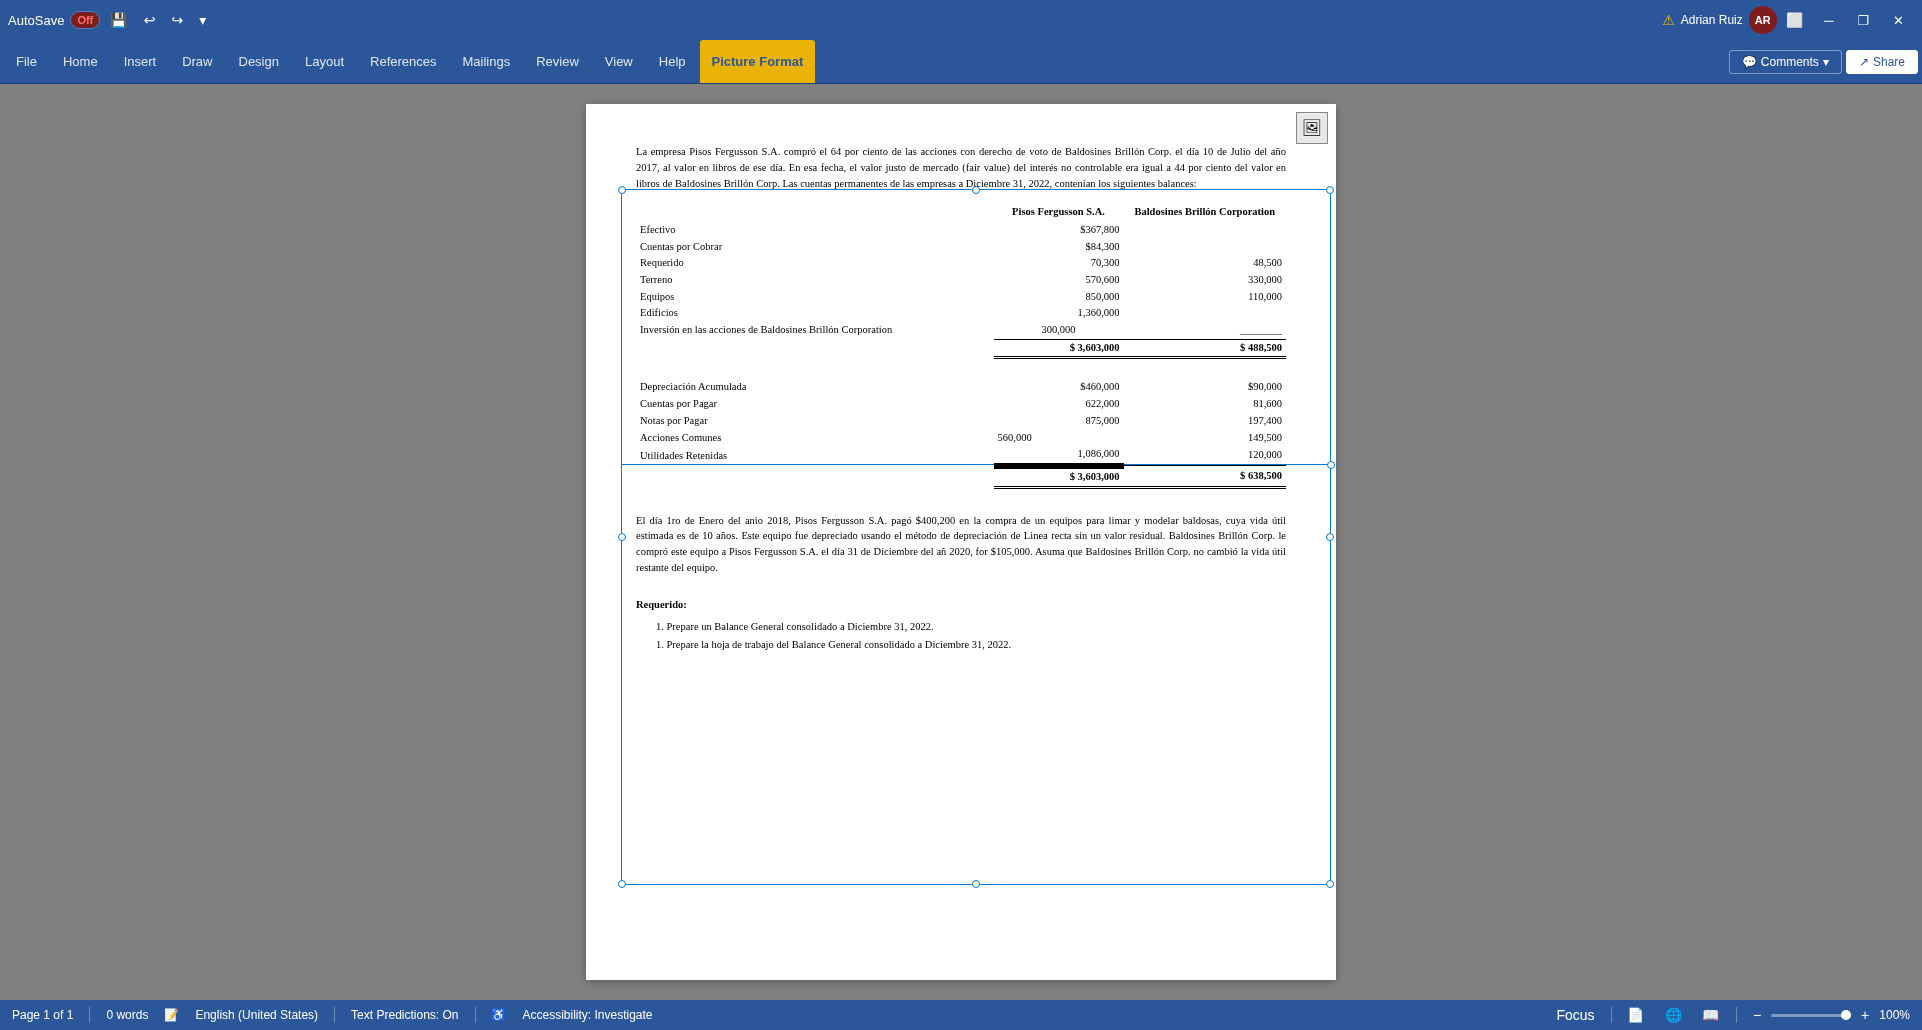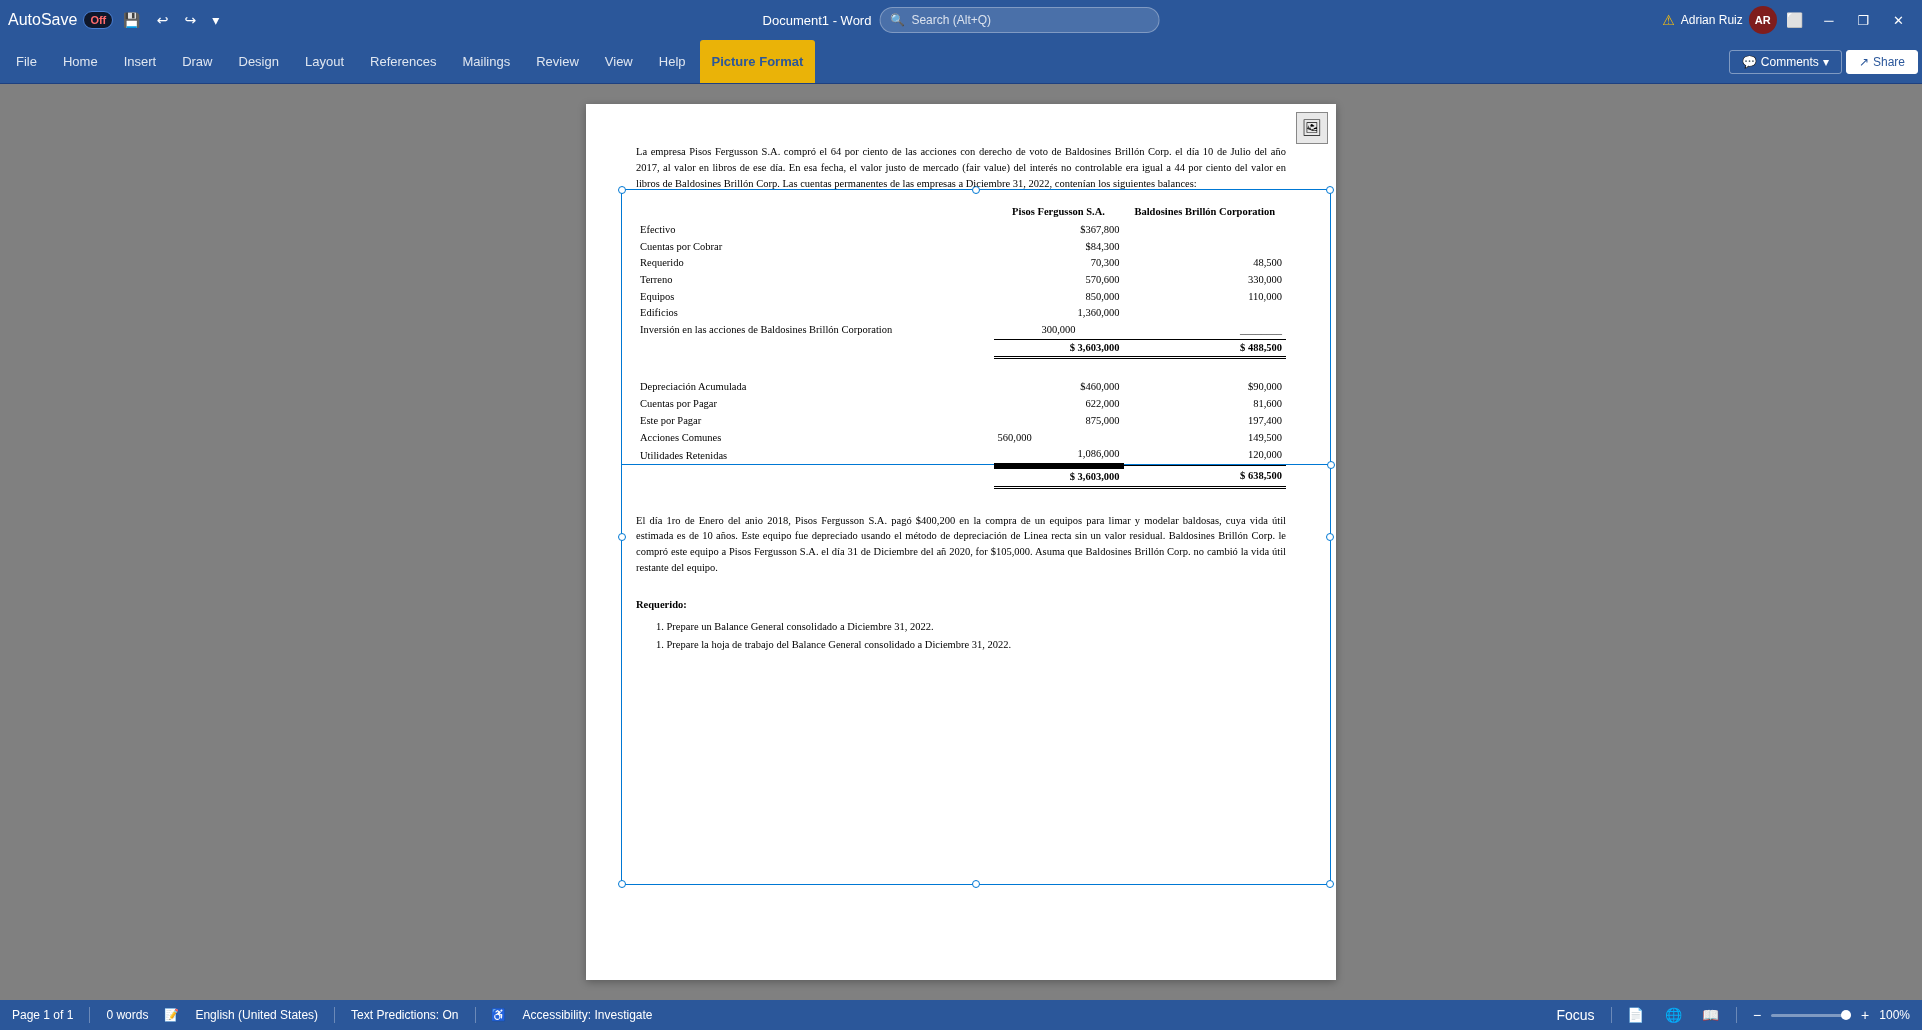--- a/index.html
+++ b/index.html
@@ -9,23 +9,23 @@
     .titlebar {
       height: 40px;
       background: #2b579a;
       display: flex;
       align-items: center;
       padding: 0 8px;
       color: white;
       position: relative;
     }
     .titlebar-left { display: flex; align-items: center; gap: 4px; }
-    .autosave-label { font-size: 16px; color: white; margin-right: 2px; }
+    .autosave-label { font-size: 13px; color: white; margin-right: 2px; }
     .autosave-toggle {
-      background: #0f172a;
+      background: #7f1d1d;
       border: 1px solid #4a7fd4;
       border-radius: 10px;
       padding: 2px 6px;
       font-size: 11px;
       color: #aac8ff;
       display: flex; align-items: center; gap: 4px;
     }
     .toggle-indicator { color: #ff6b6b; font-weight: bold; }
     .titlebar-icon-btn {
       background: transparent;
@@ -239,27 +239,20 @@
     <span class="autosave-label">AutoSave</span>
     <div class="autosave-toggle">
       <span class="toggle-indicator">Off</span>
     </div>
     <button class="titlebar-icon-btn">💾</button>
     <button class="titlebar-icon-btn">↩</button>
     <button class="titlebar-icon-btn">↪</button>
     <button class="titlebar-icon-btn">▾</button>
   </div>
 
-  <div class="titlebar-center">
-    <span class="doc-title">Document1 - Word</span>
-    <div class="search-box">
-      <span>🔍</span>
-      <span class="search-text">Search (Alt+Q)</span>
-    </div>
-  </div>
 
   <div class="titlebar-right">
     <div class="user-info">
       <span class="warning-icon">⚠</span>
       <span>Adrian Ruiz</span>
       <div class="user-avatar">
         <span>AR</span>
       </div>
     </div>
     <button class="titlebar-icon-btn">⬜</button>
@@ -408,21 +401,21 @@
             <td class="col-label">Depreciación Acumulada</td>
             <td style="text-align:right;width:20%;">$460,000</td>
             <td style="text-align:right;width:25%;">$90,000</td>
           </tr>
           <tr>
             <td>Cuentas por Pagar</td>
             <td style="text-align:right;">622,000</td>
             <td style="text-align:right;">81,600</td>
           </tr>
           <tr>
-            <td>Este por Pagar</td>
+            <td>Notas por Pagar</td>
             <td style="text-align:right;">875,000</td>
             <td style="text-align:right;">197,400</td>
           </tr>
           <tr>
             <td>Acciones Comunes</td>
             <td style="text-align:left;">560,000</td>
             <td style="text-align:right;">149,500</td>
           </tr>
           <tr>
             <td>Utilidades Retenidas</td>

